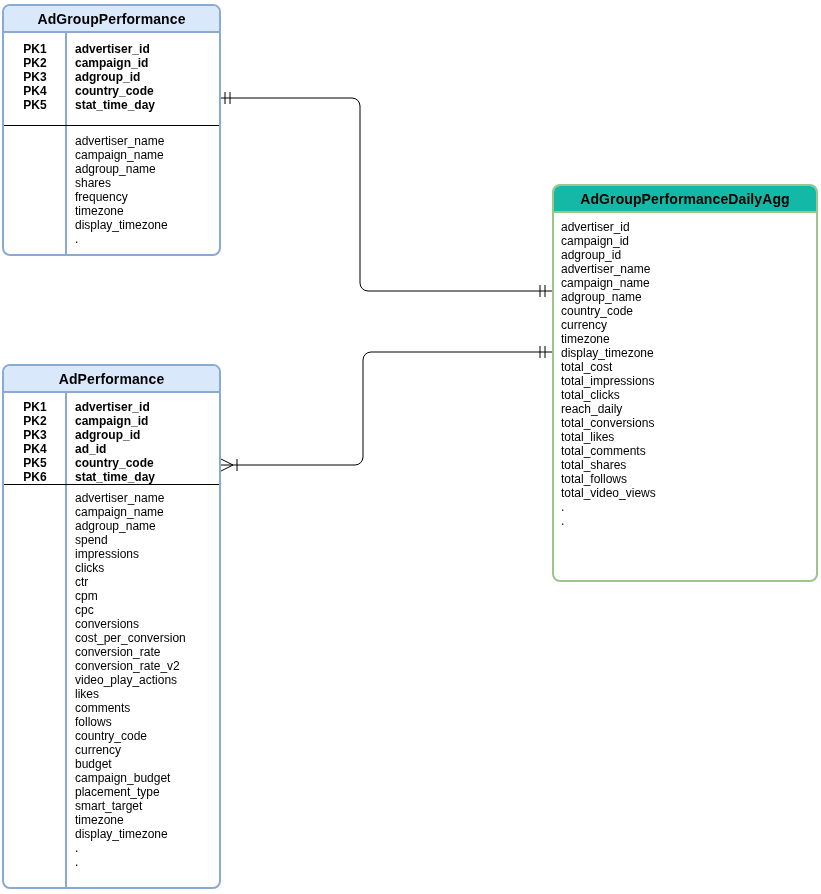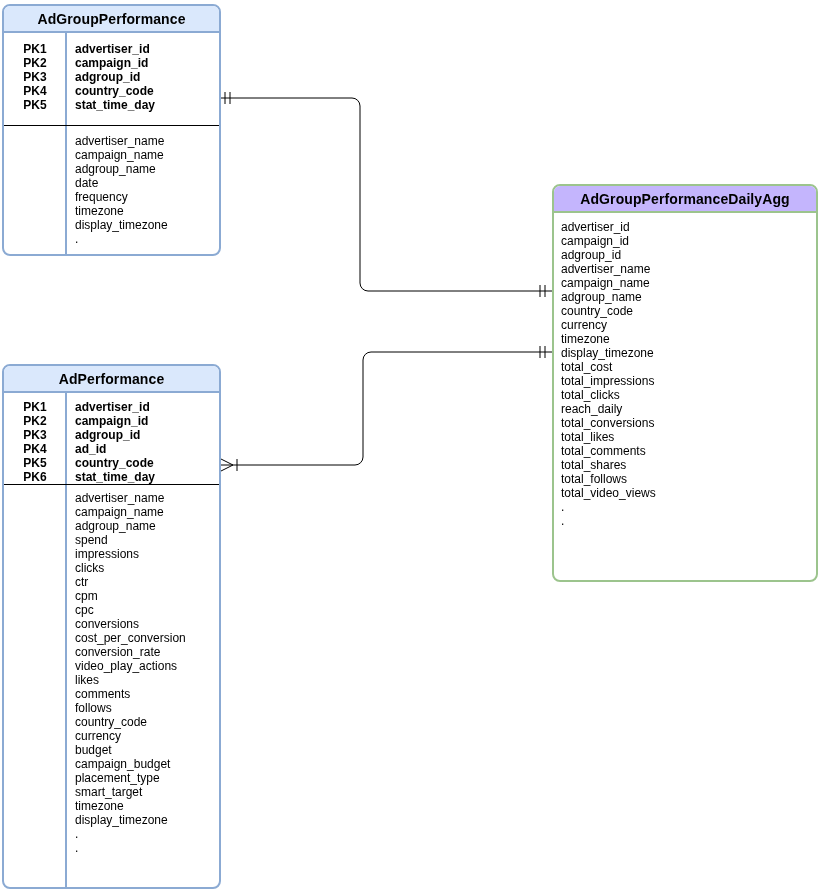--- a/index.html
+++ b/index.html
@@ -37,21 +37,21 @@
   .entity.theme-green { border: 2px solid #9cc48d; }
 
   .ent-header {
     height: 27px;
     flex: 0 0 27px;
     display: flex; align-items: center; justify-content: center;
     font-weight: bold; font-size: 14px;
     letter-spacing: 0.1px;
   }
   .theme-blue  .ent-header { background: #dae8fc; border-bottom: 2px solid #8baad3; }
-  .theme-green .ent-header { background: #c4b5fd; border-bottom: 2px solid #9cc48d; }
+  .theme-green .ent-header { background: #14b8a6; border-bottom: 2px solid #9cc48d; }
 
   .ent-body { position: relative; flex: 1; display: flex; flex-direction: column; }
   .vdiv {
     position: absolute; left: 61px; top: 0; bottom: 0; width: 2px;
     background: #8baad3;
   }
   .sec { position: relative; }
   .sec.pk { border-bottom: 1px solid #000000; }
   .row { display: flex; height: 14px; line-height: 14px; }
   .kcell { width: 62px; flex: 0 0 62px; text-align: center; font-weight: bold; }
@@ -134,21 +134,21 @@
             <span class="fcell">campaign_name</span>
           </div>
 
           <div class="row">
             <span class="kcell"></span>
             <span class="fcell">adgroup_name</span>
           </div>
 
           <div class="row">
             <span class="kcell"></span>
-            <span class="fcell">date</span>
+            <span class="fcell">shares</span>
           </div>
 
           <div class="row">
             <span class="kcell"></span>
             <span class="fcell">frequency</span>
           </div>
 
           <div class="row">
             <span class="kcell"></span>
             <span class="fcell">timezone</span>
@@ -263,20 +263,24 @@
           <div class="row">
             <span class="kcell"></span>
             <span class="fcell">cost_per_conversion</span>
           </div>
 
           <div class="row">
             <span class="kcell"></span>
             <span class="fcell">conversion_rate</span>
           </div>
 
+          <div class="row">
+            <span class="kcell"></span>
+            <span class="fcell">conversion_rate_v2</span>
+          </div>
 
           <div class="row">
             <span class="kcell"></span>
             <span class="fcell">video_play_actions</span>
           </div>
 
           <div class="row">
             <span class="kcell"></span>
             <span class="fcell">likes</span>
           </div>

